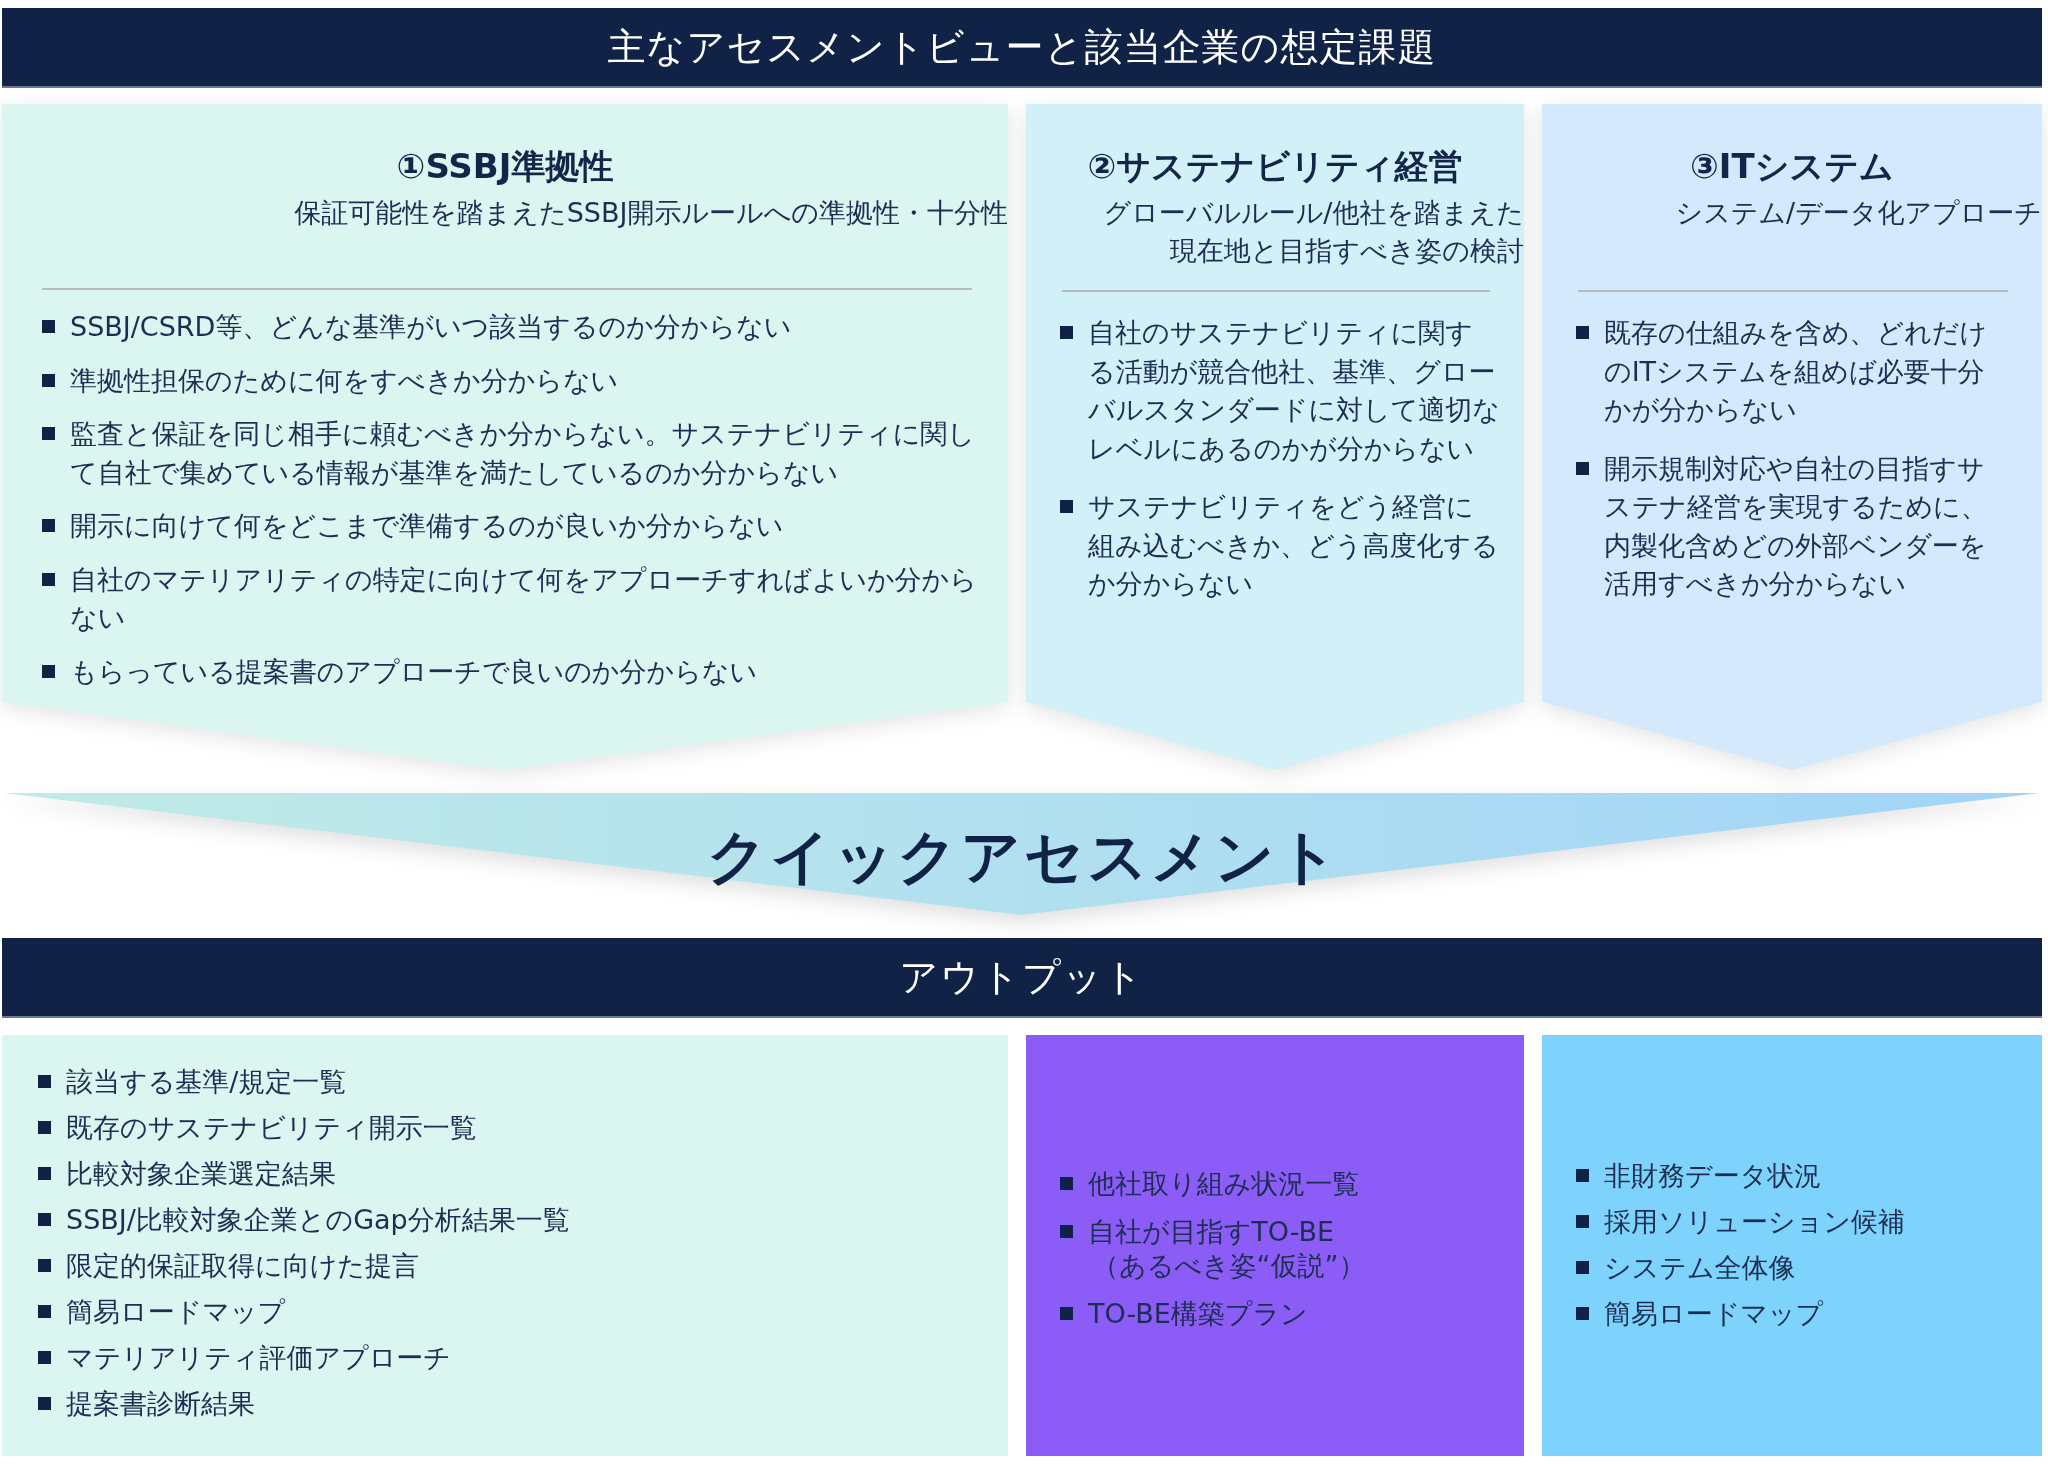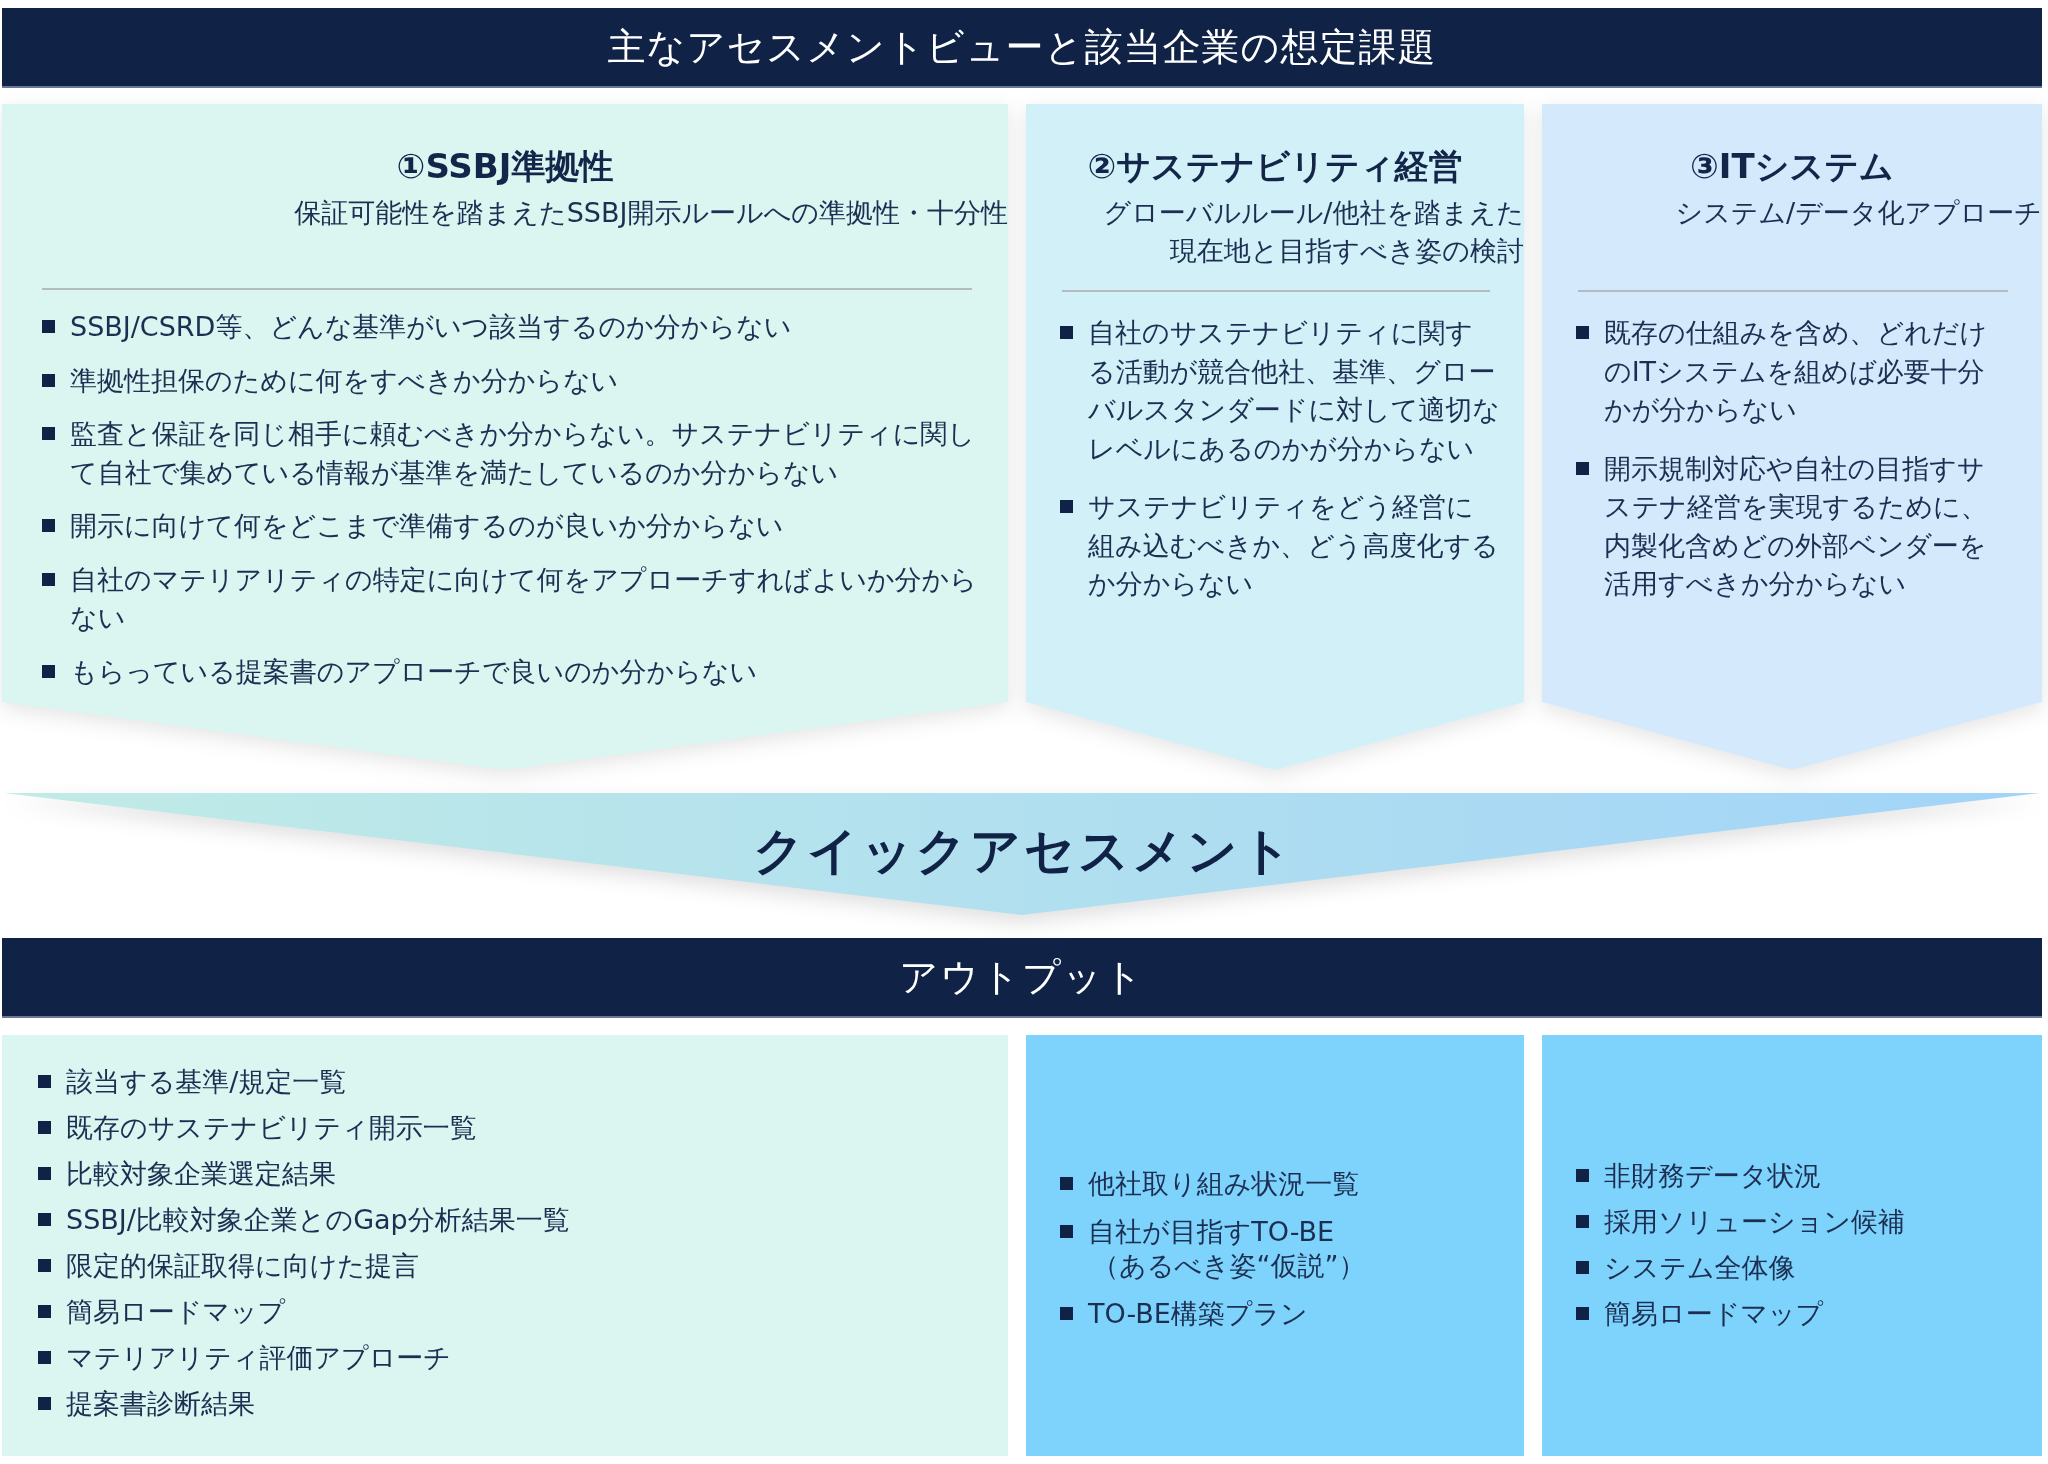--- a/index.html
+++ b/index.html
@@ -22,25 +22,25 @@
   .col-sub { text-align: right; font-size: 27px; line-height: 38px; margin-top: 6px; color: #1c2f52; }
   .divider { position: absolute; height: 2px; background: #b4bcc2; }
 
   ul.issues { list-style: none; margin: 0; padding: 0; position: absolute; }
   ul.issues li { position: relative; padding-left: 28px; font-size: 27px; line-height: 38.5px; margin-bottom: 15px; color: #1c2f52; }
   ul.issues li .sq { position: absolute; left: 0; top: 12px; width: 13px; height: 13px; background: #102347; }
 
   .funnel { position: absolute; left: 4px; top: 793px; width: 2036px; height: 122px;
             filter: drop-shadow(0 8px 10px rgba(0,0,0,0.12)); }
   .funnel-label { position: absolute; left: 0; width: 2048px; top: 818px; text-align: center;
-                  font-size: 50px; font-weight: bold; color: #102347; letter-spacing: 3px; }
+                  font-size: 59px; font-weight: bold; color: #102347; letter-spacing: 3px; }
 
   .out { position: absolute; top: 1035px; height: 421px; box-sizing: border-box; }
   .out1 { left: 2px; width: 1006px; background: #dbf5f1; }
-  .out2 { left: 1026px; width: 498px; background: #7dd3fc; }
+  .out2 { left: 1026px; width: 498px; background: #8b5cf6; }
   .out3 { left: 1542px; width: 500px; background: #7dd3fc; }
   ul.outputs { list-style: none; margin: 0; padding: 0; position: absolute; }
   ul.outputs li { position: relative; padding-left: 28px; font-size: 27px; line-height: 34px; color: #1c2f52; }
   ul.outputs li .sq { position: absolute; left: 0; top: 10px; width: 13px; height: 13px; background: #102347; }
   .out1 ul.outputs li { margin-bottom: 12px; }
   .out2 ul.outputs li, .out3 ul.outputs li { margin-bottom: 12px; }
   .sub-line { display: block; padding-left: 4px; }
 </style>
 </head>
 <body>

